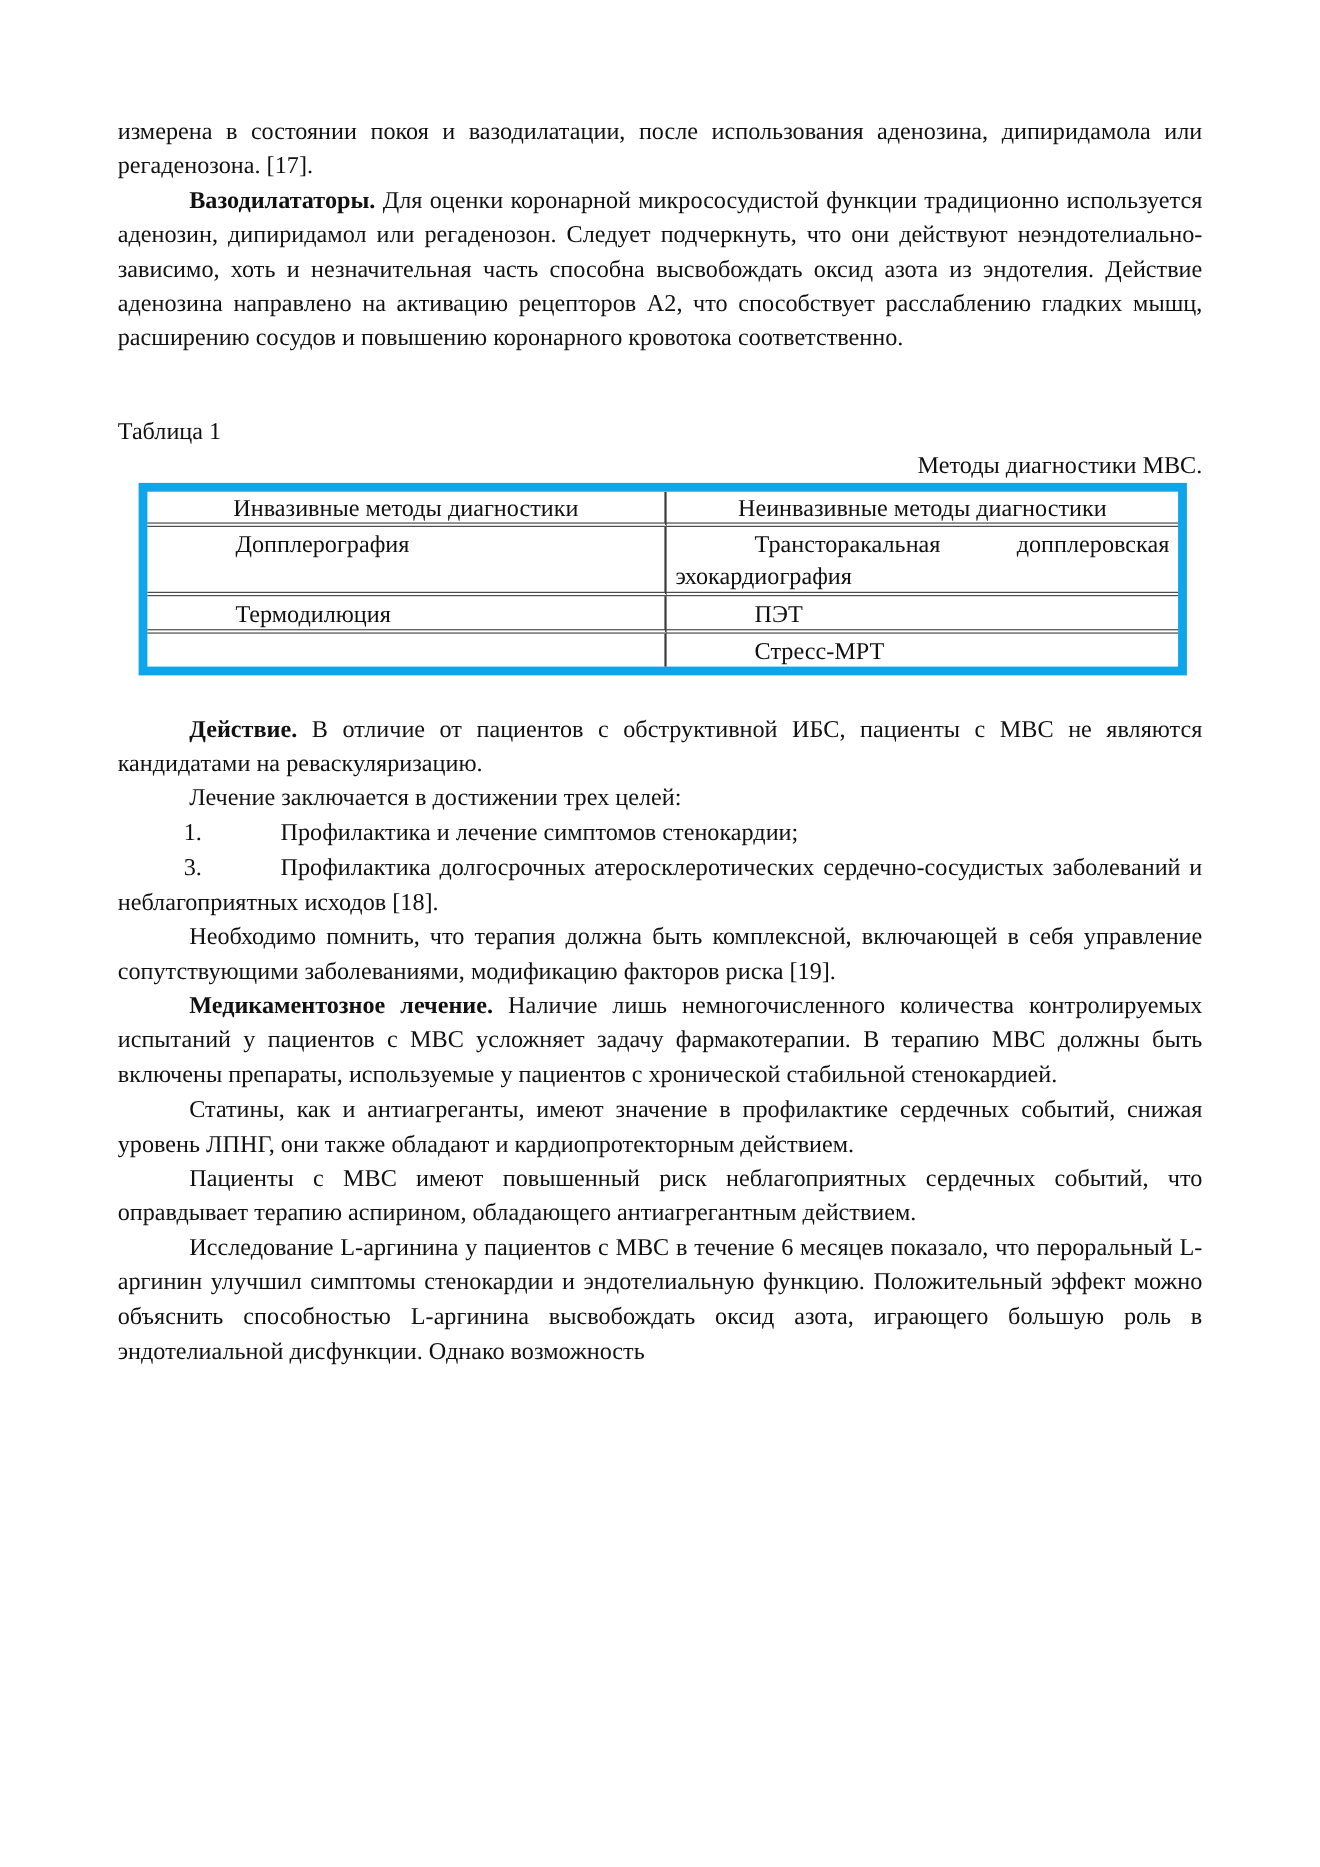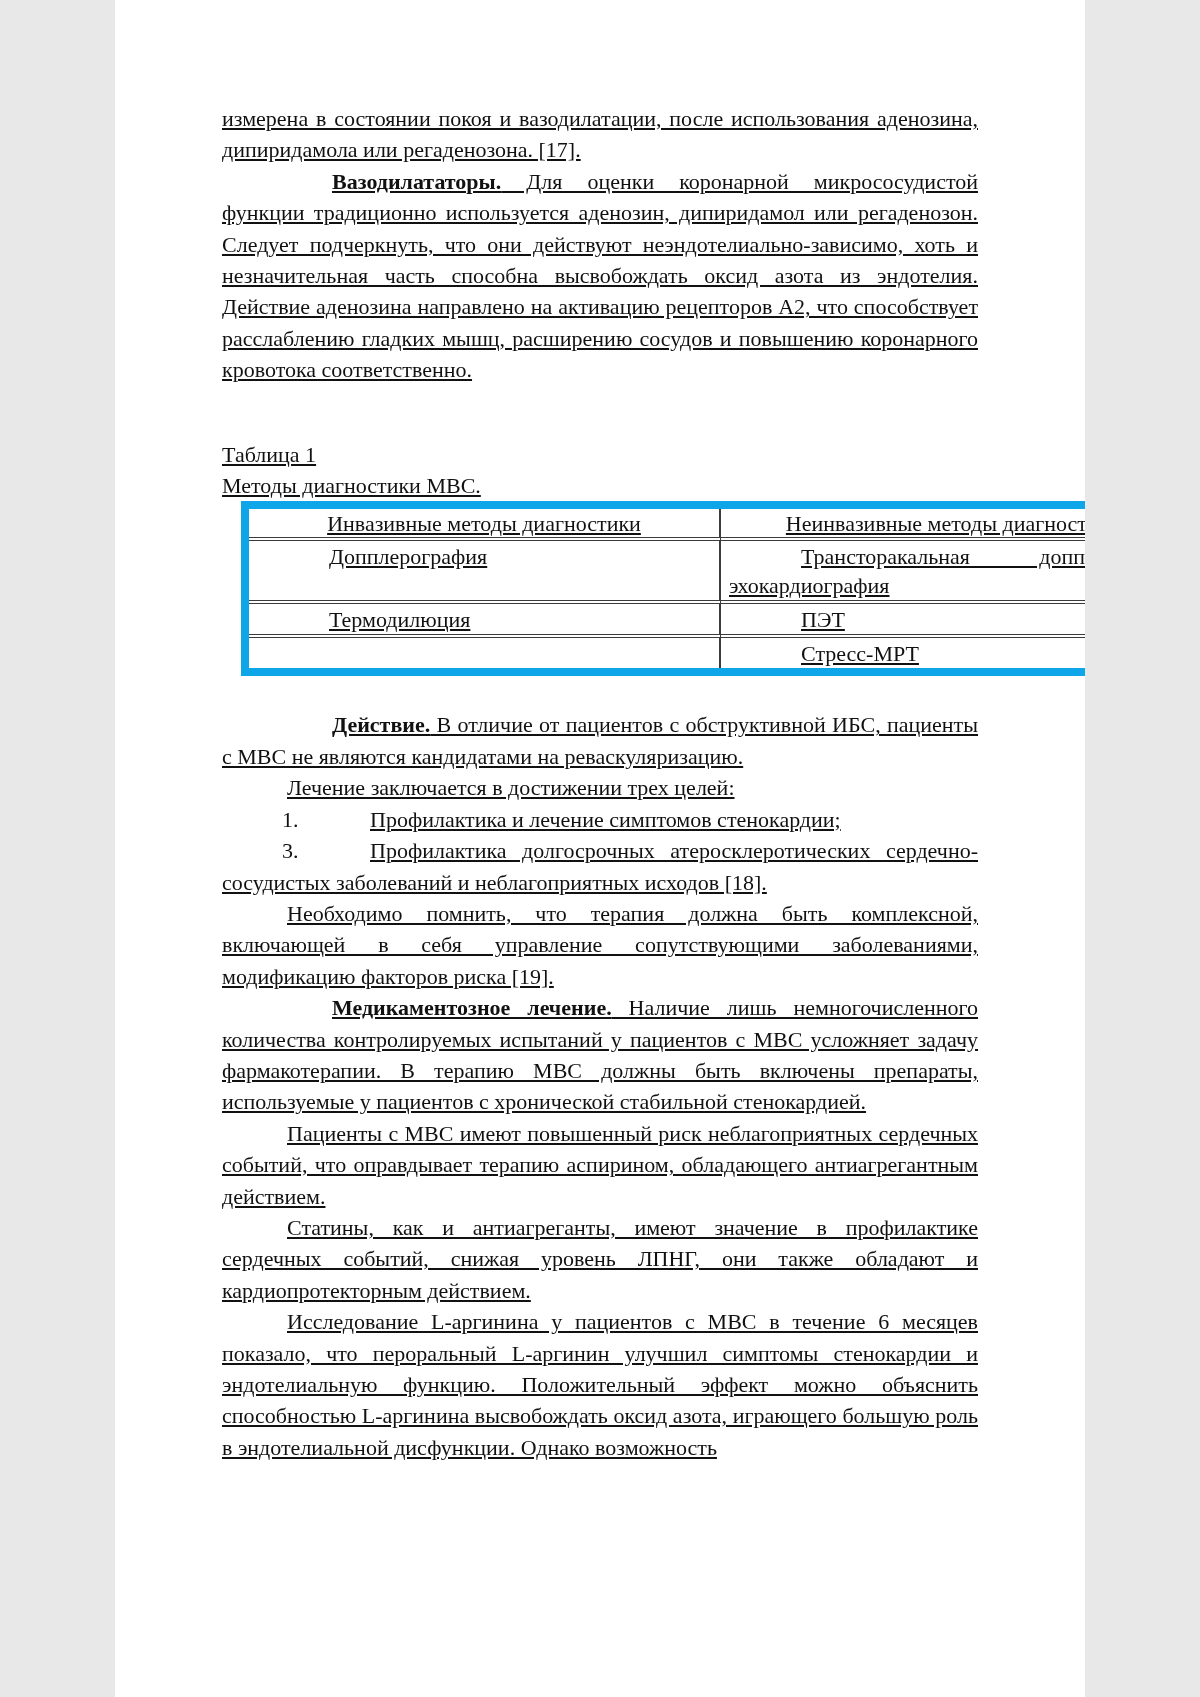--- a/index.html
+++ b/index.html
@@ -1,40 +1,39 @@
 <!DOCTYPE html>
 <html lang="ru"><head>
 <meta charset="utf-8">
 <style>
   html, body { margin: 0; padding: 0; background: #e8e8e8; }
   .page {
     position: relative;
-    width: 970px;
+    width: 1200px;
     height: 1697px;
     margin: 0 auto;
     background: #ffffff;
     overflow: hidden;
     color: #111111;
     font-family: "Liberation Serif", "DejaVu Serif", serif;
     font-size: 22px;
     line-height: 31.4px;
-    text-decoration: underline;
   }
   .content { padding: 103px 107px 0 107px; }
   p { margin: 0; text-align: justify; }
   p.ind { text-indent: 65px; }
-  b.lead { font-weight: bold; margin-left: 45px; }
+  b.lead { font-weight: bold; }
 
   
   p.goal { text-indent: 60px; }
   span.num { display: inline-block; width: 88px; text-indent: 0; }
 
   
   .tbl-caption { margin-top: 53px; text-indent: 0; }
-  .tbl-title   { text-align: left; text-indent: 0; }
+  .tbl-title   { text-align: right; text-indent: 0; }
   table.diag {
     border-collapse: separate;
     border-spacing: 0;
     table-layout: fixed;
     margin-left: 19px;
     width: 939px;
     border: 8px solid #0ea5e9;
   }
   table.diag td {
     vertical-align: top;
@@ -108,20 +107,20 @@
 
 
     <p class="goal"><span class="num">3.</span><span>Профилактика долгосрочных атеросклеротических сердечно-сосудистых заболеваний и неблагоприятных исходов [18].</span></p>
 
     <p class="ind">Необходимо помнить, что терапия должна быть комплексной, включающей в себя управление сопутствующими заболеваниями, модификацию факторов риска [19].</p>
 
     <p class="ind"><b class="lead">Медикаментозное лечение.</b><span> Наличие лишь немногочисленного количества контролируемых испытаний у пациентов с МВС усложняет задачу фармакотерапии. В терапию МВС должны быть включены препараты, используемые у пациентов с хронической стабильной стенокардией.</span></p>
 
 
 
+    <p class="ind">Статины, как и антиагреганты, имеют значение в профилактике сердечных событий, снижая уровень ЛПНГ, они также обладают и кардиопротекторным действием.</p>
+
     <p class="ind">Пациенты с МВС имеют повышенный риск неблагоприятных сердечных событий, что оправдывает терапию аспирином, обладающего антиагрегантным действием.</p>
-
-    <p class="ind">Статины, как и антиагреганты, имеют значение в профилактике сердечных событий, снижая уровень ЛПНГ, они также обладают и кардиопротекторным действием.</p>
 
     <p class="ind">Исследование L-аргинина у пациентов с МВС в течение 6 месяцев показало, что пероральный L-аргинин улучшил симптомы стенокардии и эндотелиальную функцию. Положительный эффект можно объяснить способностью L-аргинина высвобождать оксид азота, играющего большую роль в эндотелиальной дисфункции. Однако возможность</p>
 
   </div>
 </div>
 
 </body></html>

